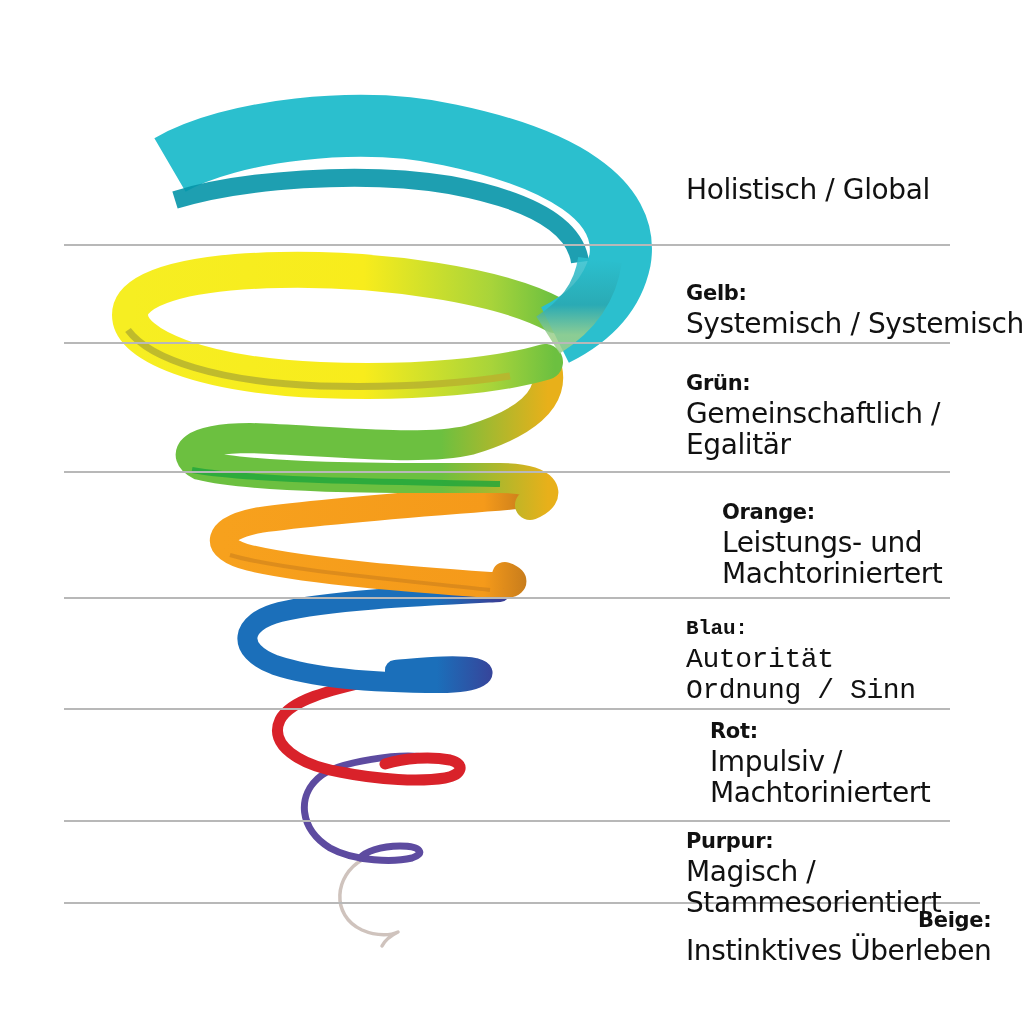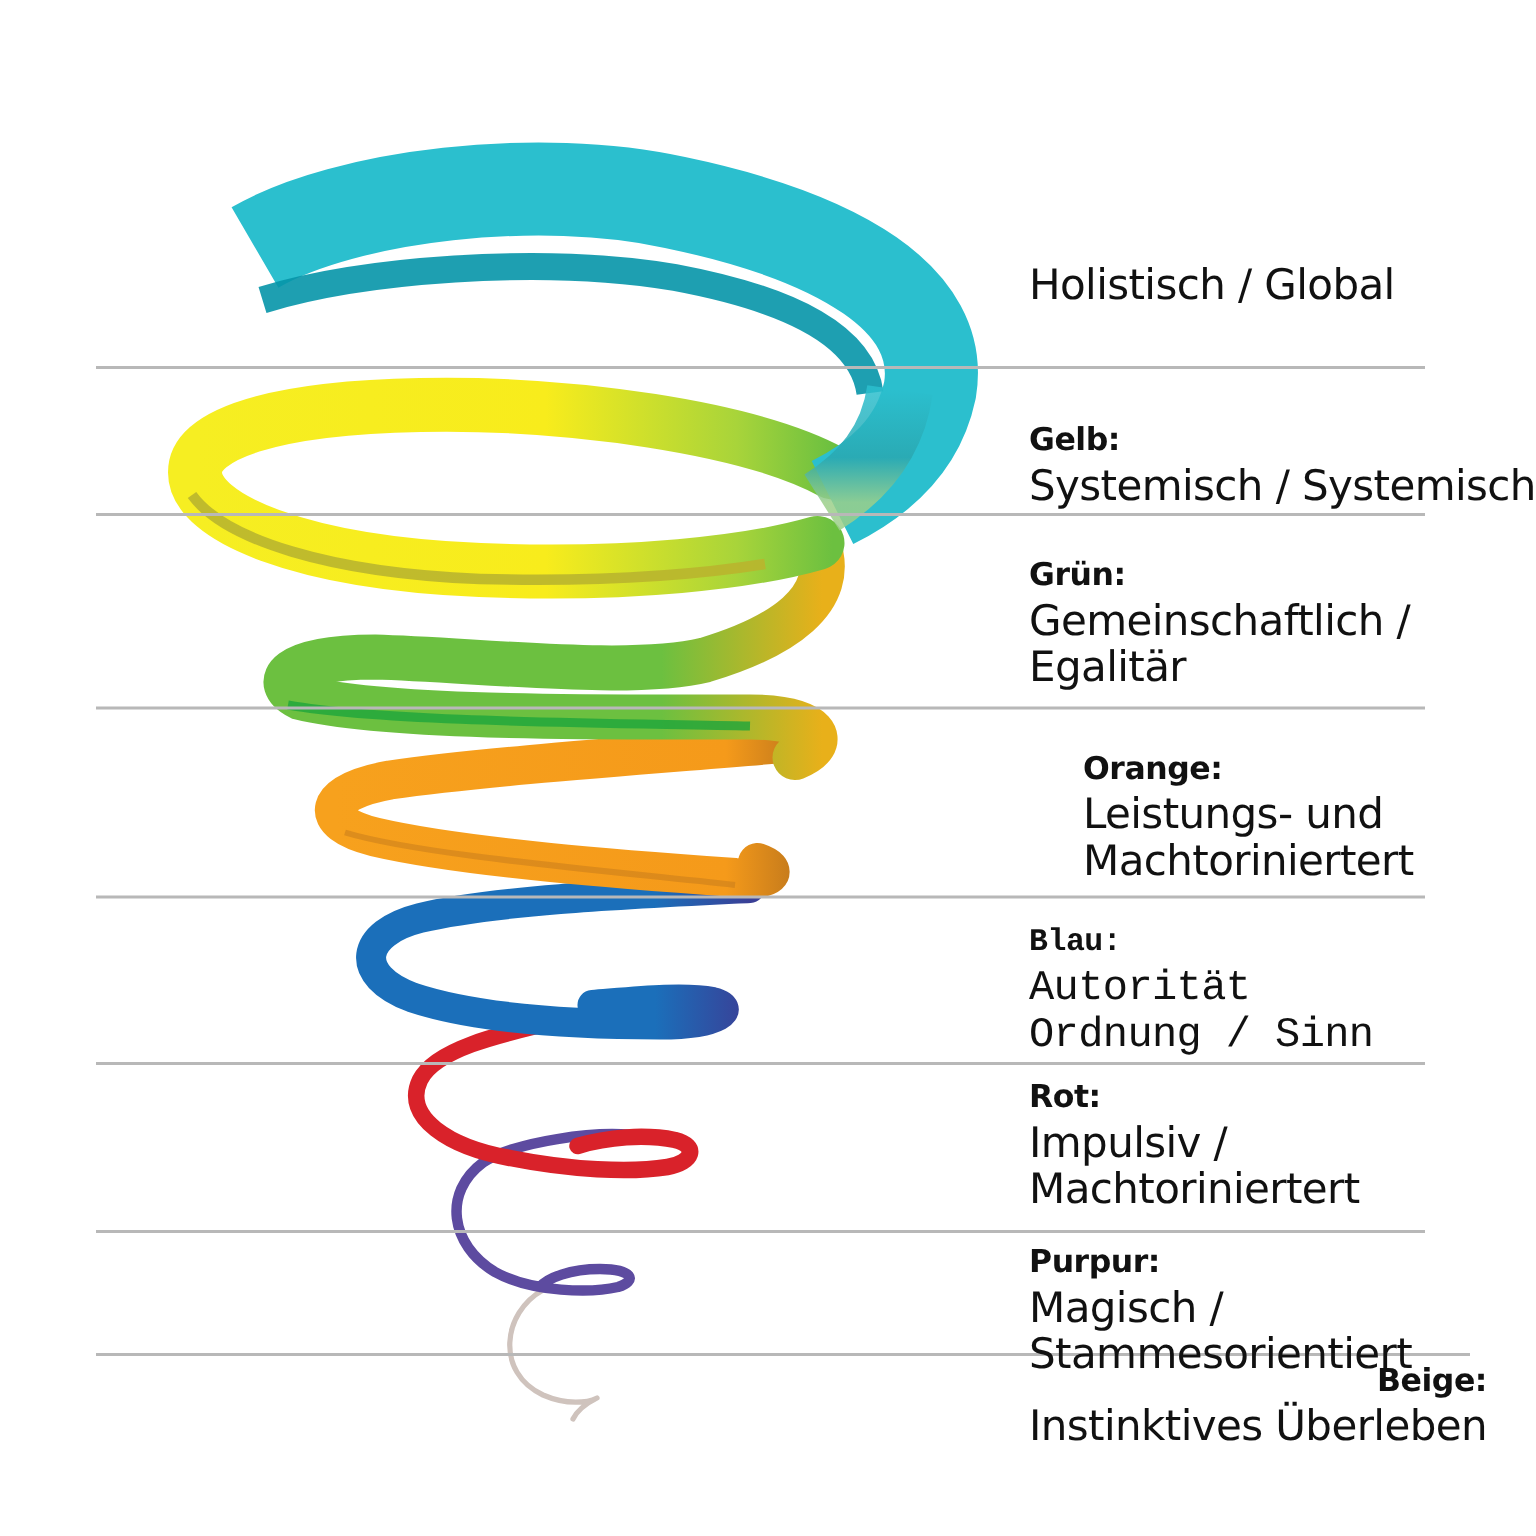--- a/index.html
+++ b/index.html
@@ -114,21 +114,21 @@
   <div class="desc">Leistungs- und</div>
   <div class="desc">Machtoriniertert</div>
 </div>
 
 <div class="label" style="top:614px;font-family:Liberation Mono, monospace;">
   <div class="title">Blau:</div>
   <div class="desc">Autorität</div>
   <div class="desc">Ordnung / Sinn</div>
 </div>
 
-<div class="label" style="top:716px;">
+<div class="label" style="top:716px;margin-left:24px;">
   <div class="title">Rot:</div>
   <div class="desc">Impulsiv /</div>
   <div class="desc">Machtoriniertert</div>
 </div>
 
 <div class="label" style="top:826px;">
   <div class="title">Purpur:</div>
   <div class="desc">Magisch / Stammesorientiert</div>
 </div>
 

